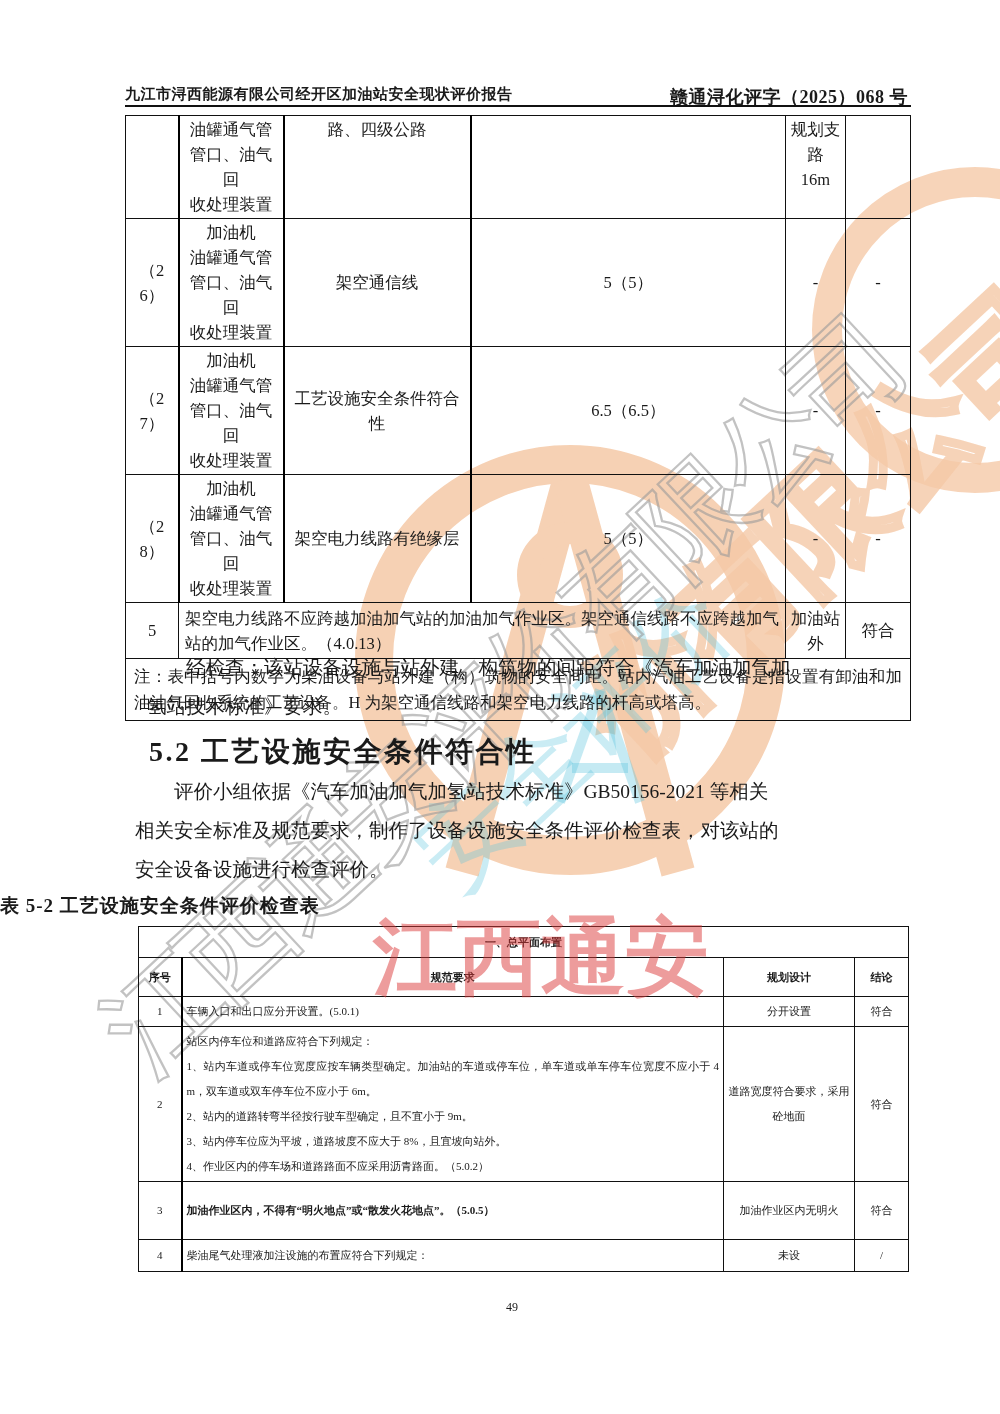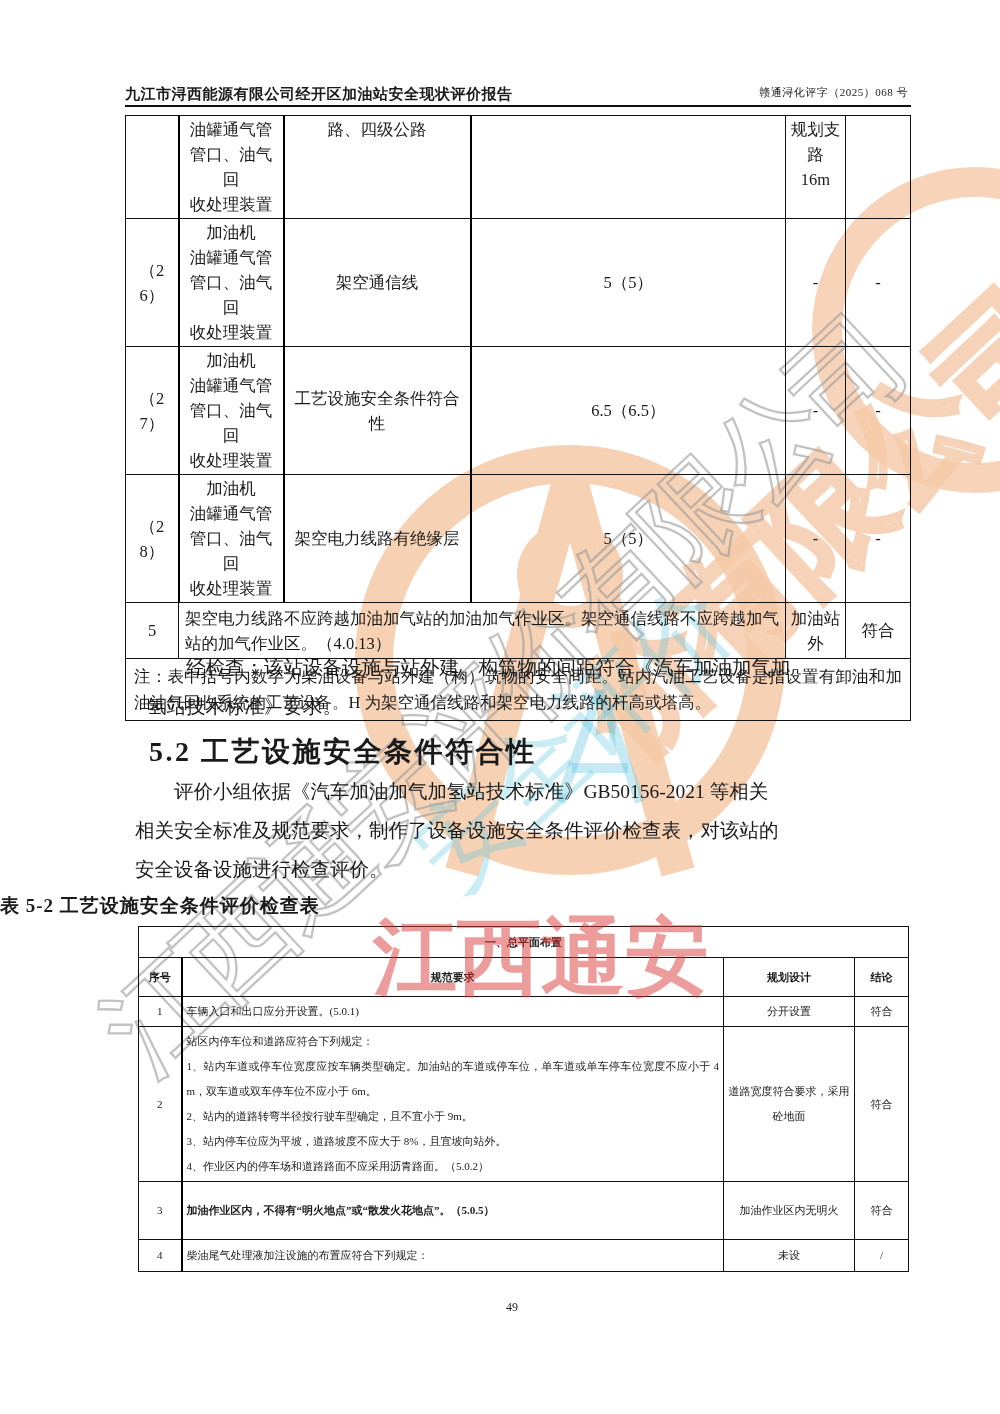--- a/index.html
+++ b/index.html
@@ -4,21 +4,21 @@
 <style>
   html,body{margin:0;padding:0;background:#e8e8e8;}
   .page{
     position:relative;width:1000px;height:1414px;margin:0 auto;
     background:#ffffff;overflow:hidden;
     font-family:"Liberation Serif","DejaVu Serif",serif;
     color:#1a1a1a;
   }
   
   .hdr-left{position:absolute;top:85px;left:125px;font-size:15px;font-weight:bold;letter-spacing:.5px;}
-  .hdr-right{position:absolute;top:85px;right:92px;font-size:11px;font-weight:normal;letter-spacing:.5px;}
+  .hdr-right{position:absolute;top:85px;right:92px;font-size:18px;font-weight:bold;letter-spacing:.5px;}
   .hdr-rule{position:absolute;top:105px;left:125px;width:786px;height:0;border-top:2.5px solid #111;}
   
   table{border-collapse:collapse;table-layout:fixed;background:transparent;padding-left:37px;}
   td{border:1.4px solid #111;font-size:16.5px;line-height:25px;padding:1px 3px;
      text-align:center;vertical-align:middle;word-break:break-all;}
   .t1{position:absolute;top:115px;left:125px;width:786px;}
   .t1 td.thickR{border-right:2.5px solid #000;}
   .pre{white-space:pre-line;}
   .vtop{vertical-align:top;}
   .leftcell{text-align:justify;text-justify:inter-ideograph;padding:2px 6px;}

